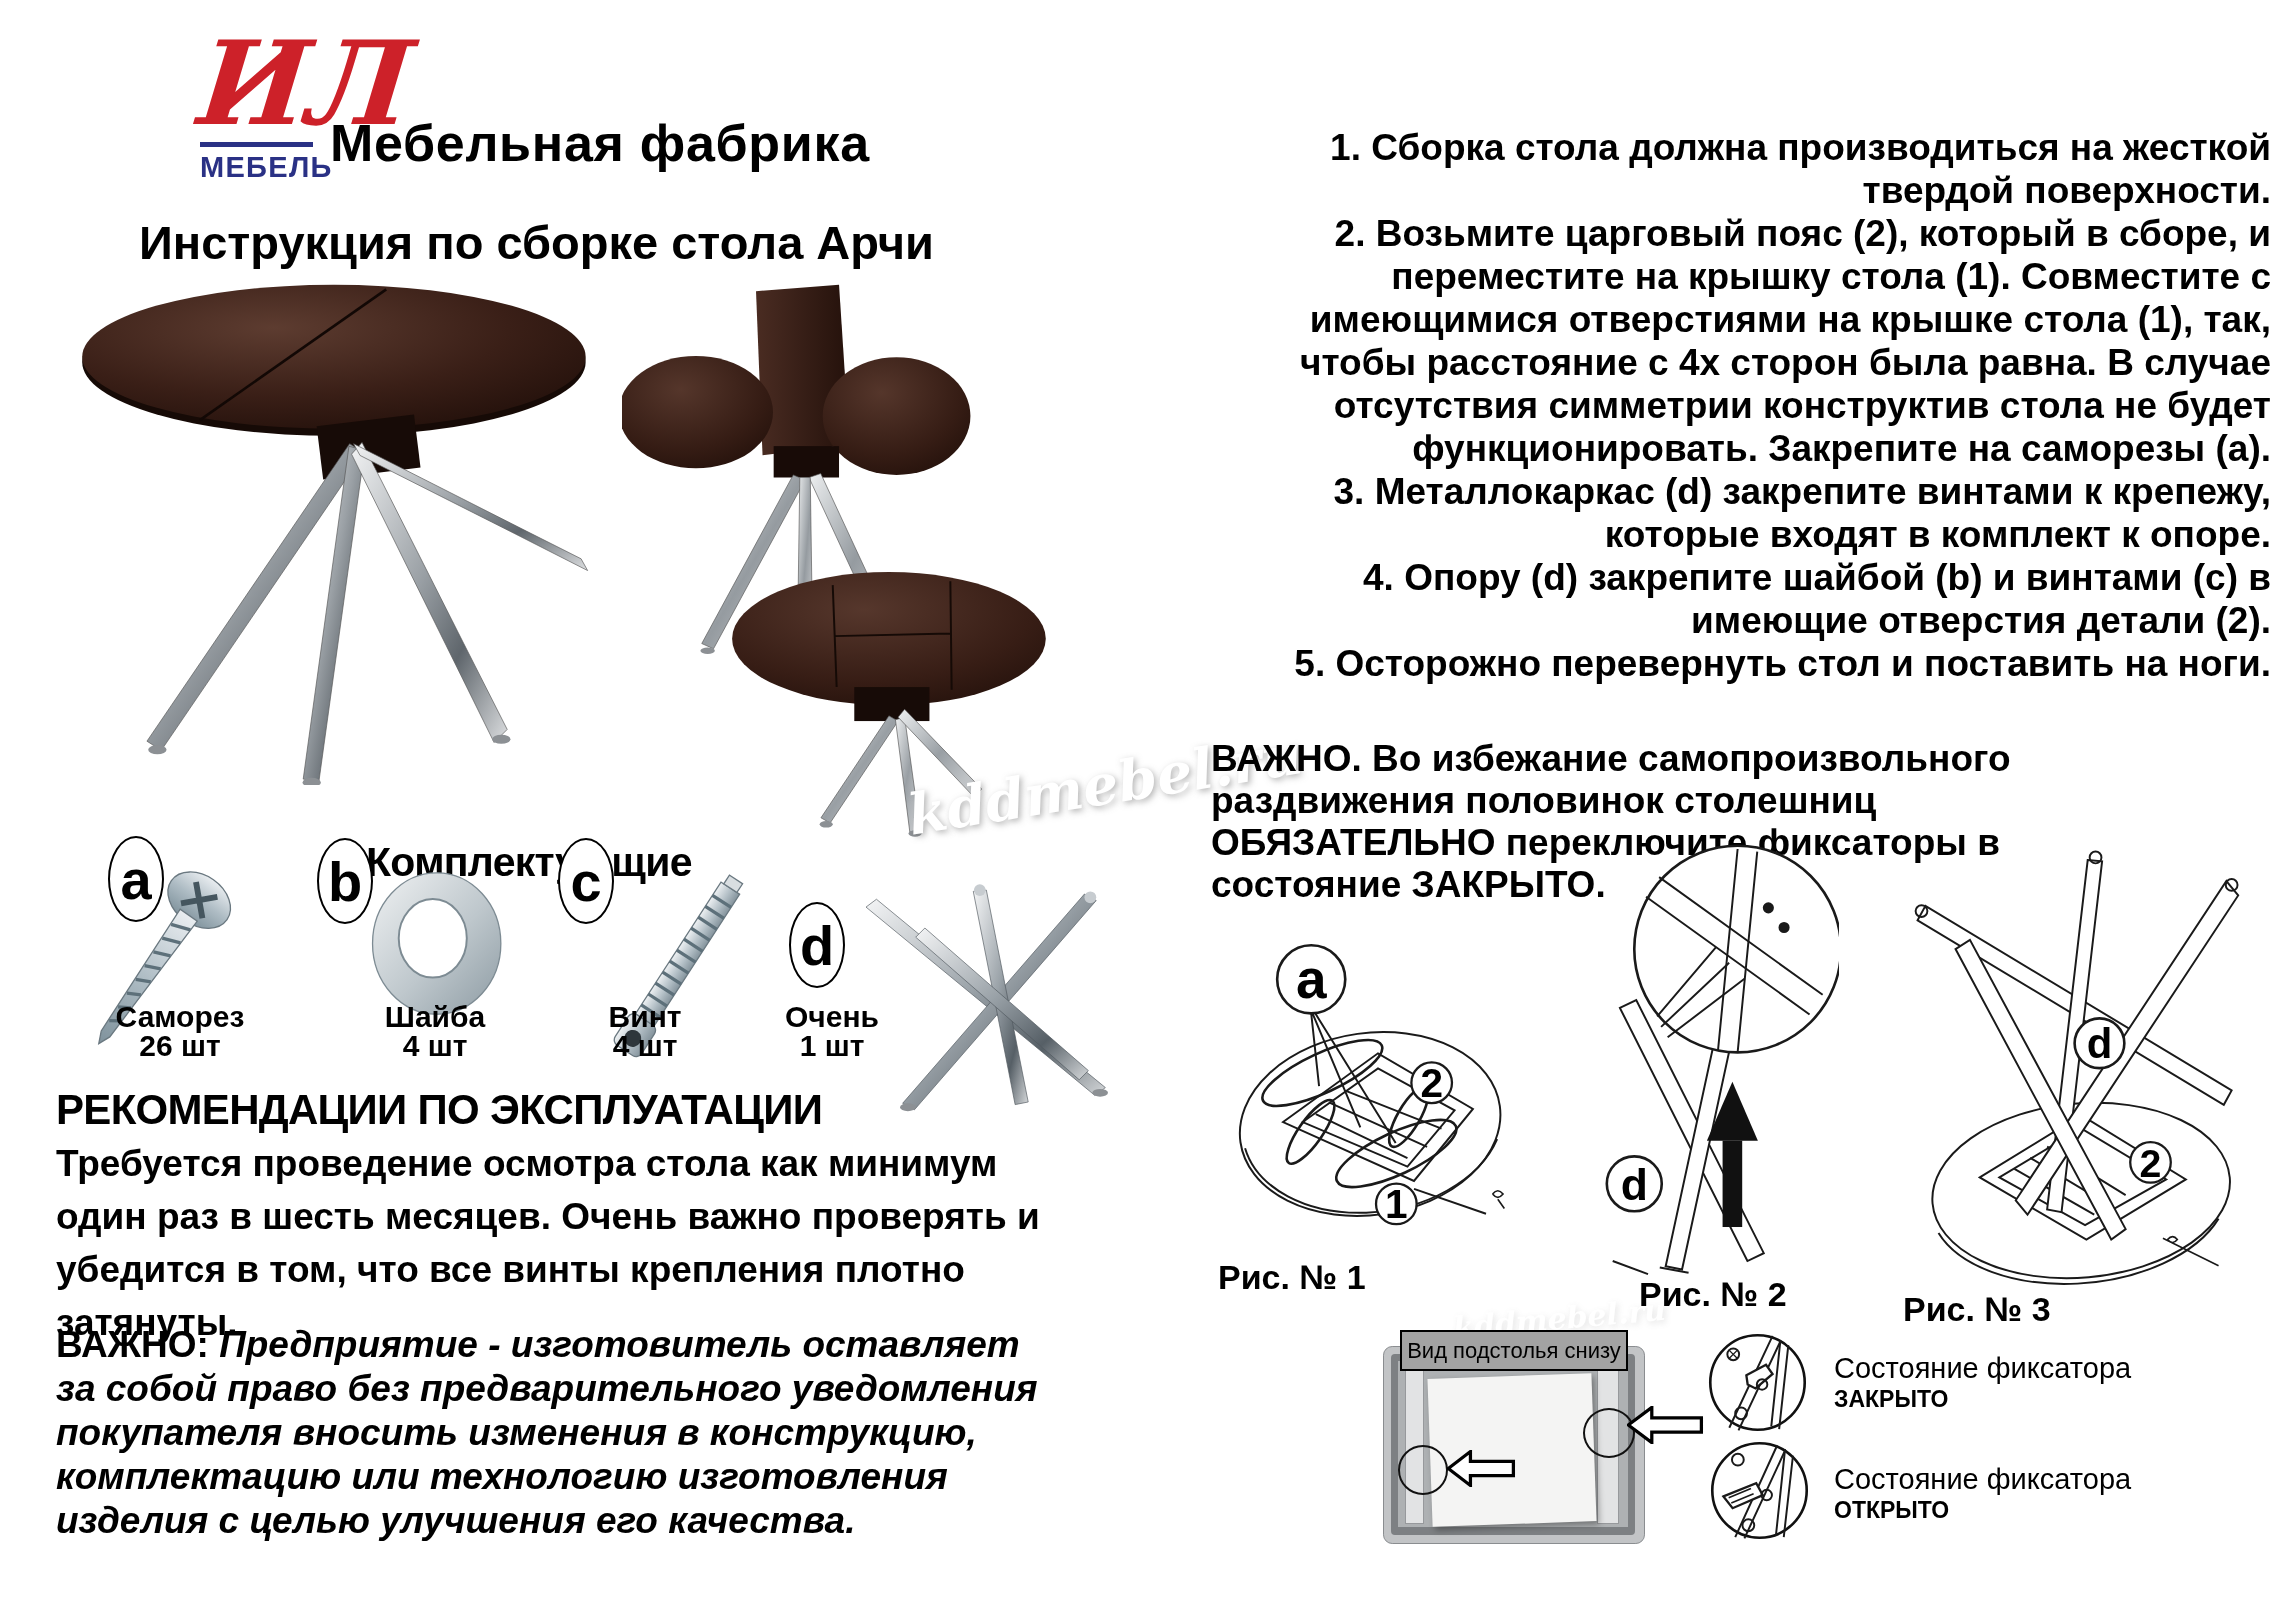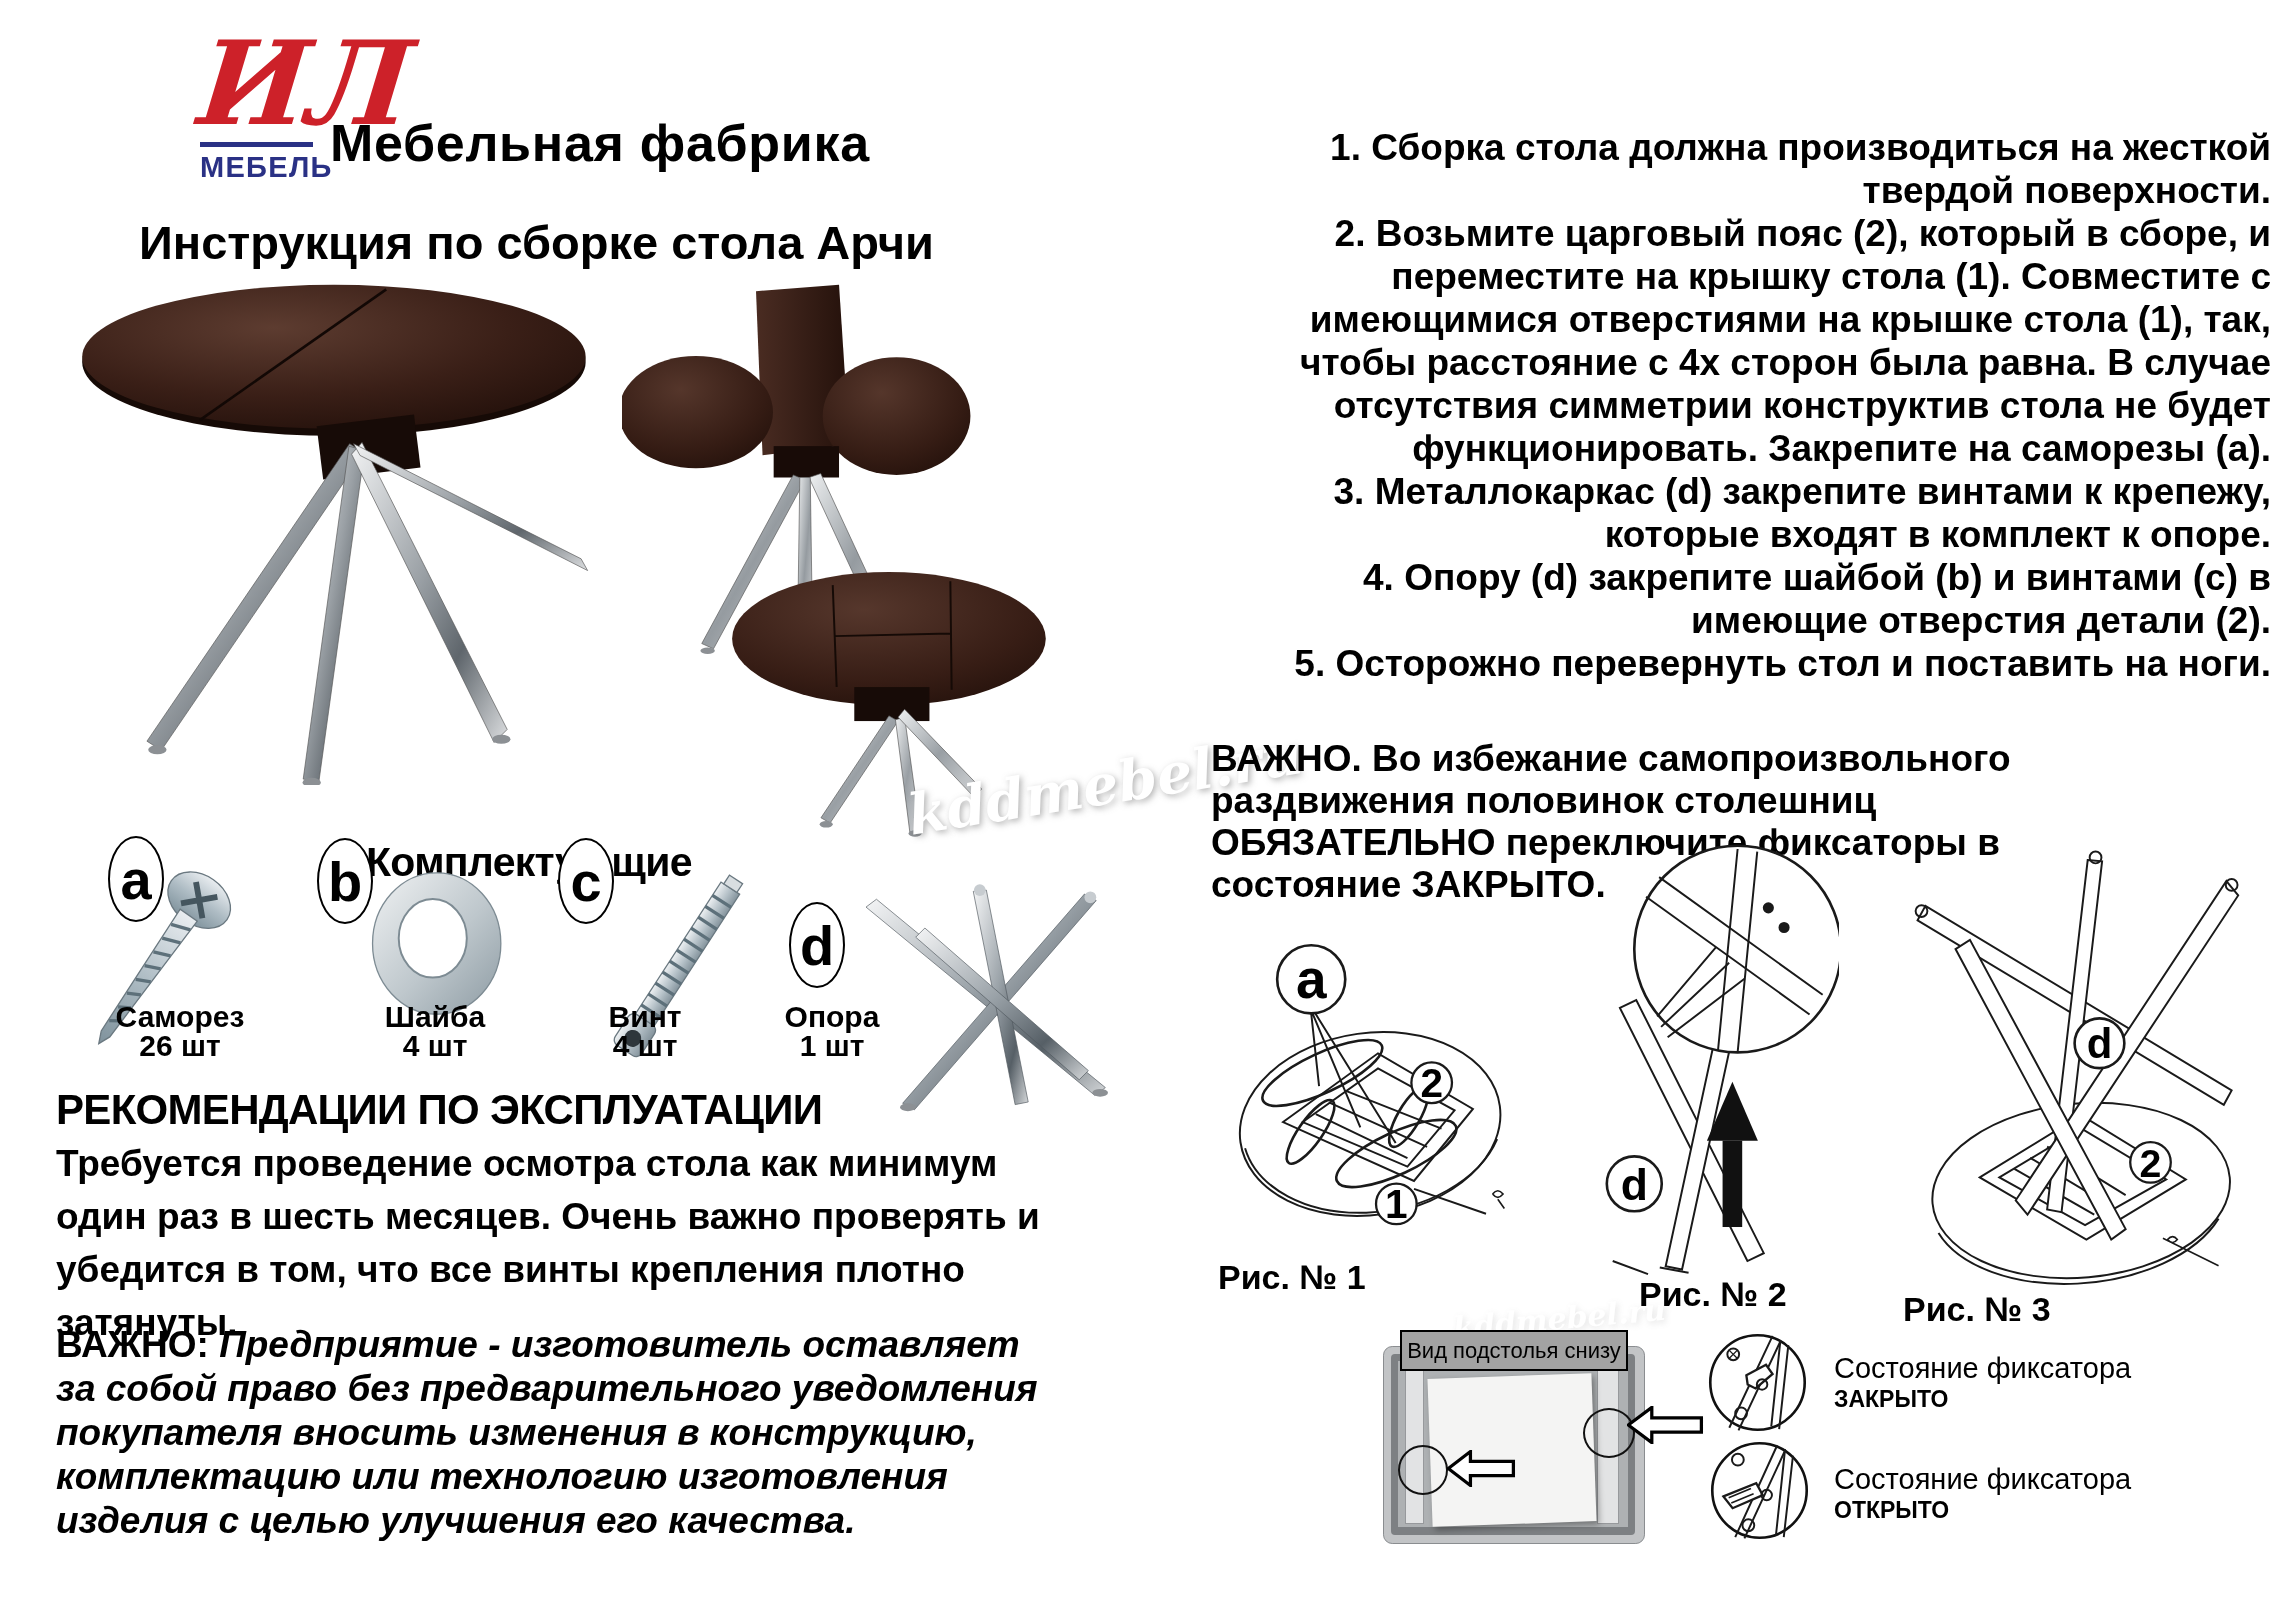--- a/index.html
+++ b/index.html
@@ -213,21 +213,21 @@
     <polygon points="222,22 242,20 306,344 286,348" fill="url(#metD)" stroke="#50585e" stroke-width="1"></polygon>
     <polygon points="134,92 148,78 398,296 384,310" fill="url(#metD)" stroke="#50585e" stroke-width="1"></polygon>
     <circle cx="232" cy="20" r="9" fill="#c7ccd0"></circle>
     <circle cx="401" cy="31" r="9" fill="#c7ccd0"></circle>
     <ellipse cx="122" cy="352" rx="12" ry="6" fill="#8c9094"></ellipse>
     <ellipse cx="416" cy="330" rx="12" ry="6" fill="#8c9094"></ellipse>
   </svg>
   <div class="abs oval" style="left:789px;top:902px;">
     <span>d</span>
   </div>
-  <div class="abs part-name" style="left:747px;top:1000px;">Опора</div>
+  <div class="abs part-name" style="left:747px;top:1000px;">Очень</div>
   <div class="abs part-qty" style="left:747px;top:1029px;">1 шт</div>
 
   <div class="abs sec-head" style="left:56px;top:1086px;">РЕКОМЕНДАЦИИ ПО ЭКСПЛУАТАЦИИ</div>
   <div class="abs body-para" style="left:56px;top:1137px;">Требуется проведение осмотра стола как минимум один раз в шесть месяцев. Очень важно проверять и убедится в том, что все винты крепления плотно затянуты.</div>
   <div class="abs imp-para" style="left:56px;top:1323px;">
     <span class="b">ВАЖНО:</span>
     <span class="imp-ital">Предприятие - изготовитель оставляет за собой право без предварительного уведомления покупателя вносить изменения в конструкцию, комплектацию или технологию изготовления изделия с целью улучшения его качества.</span>
   </div>
 
 

